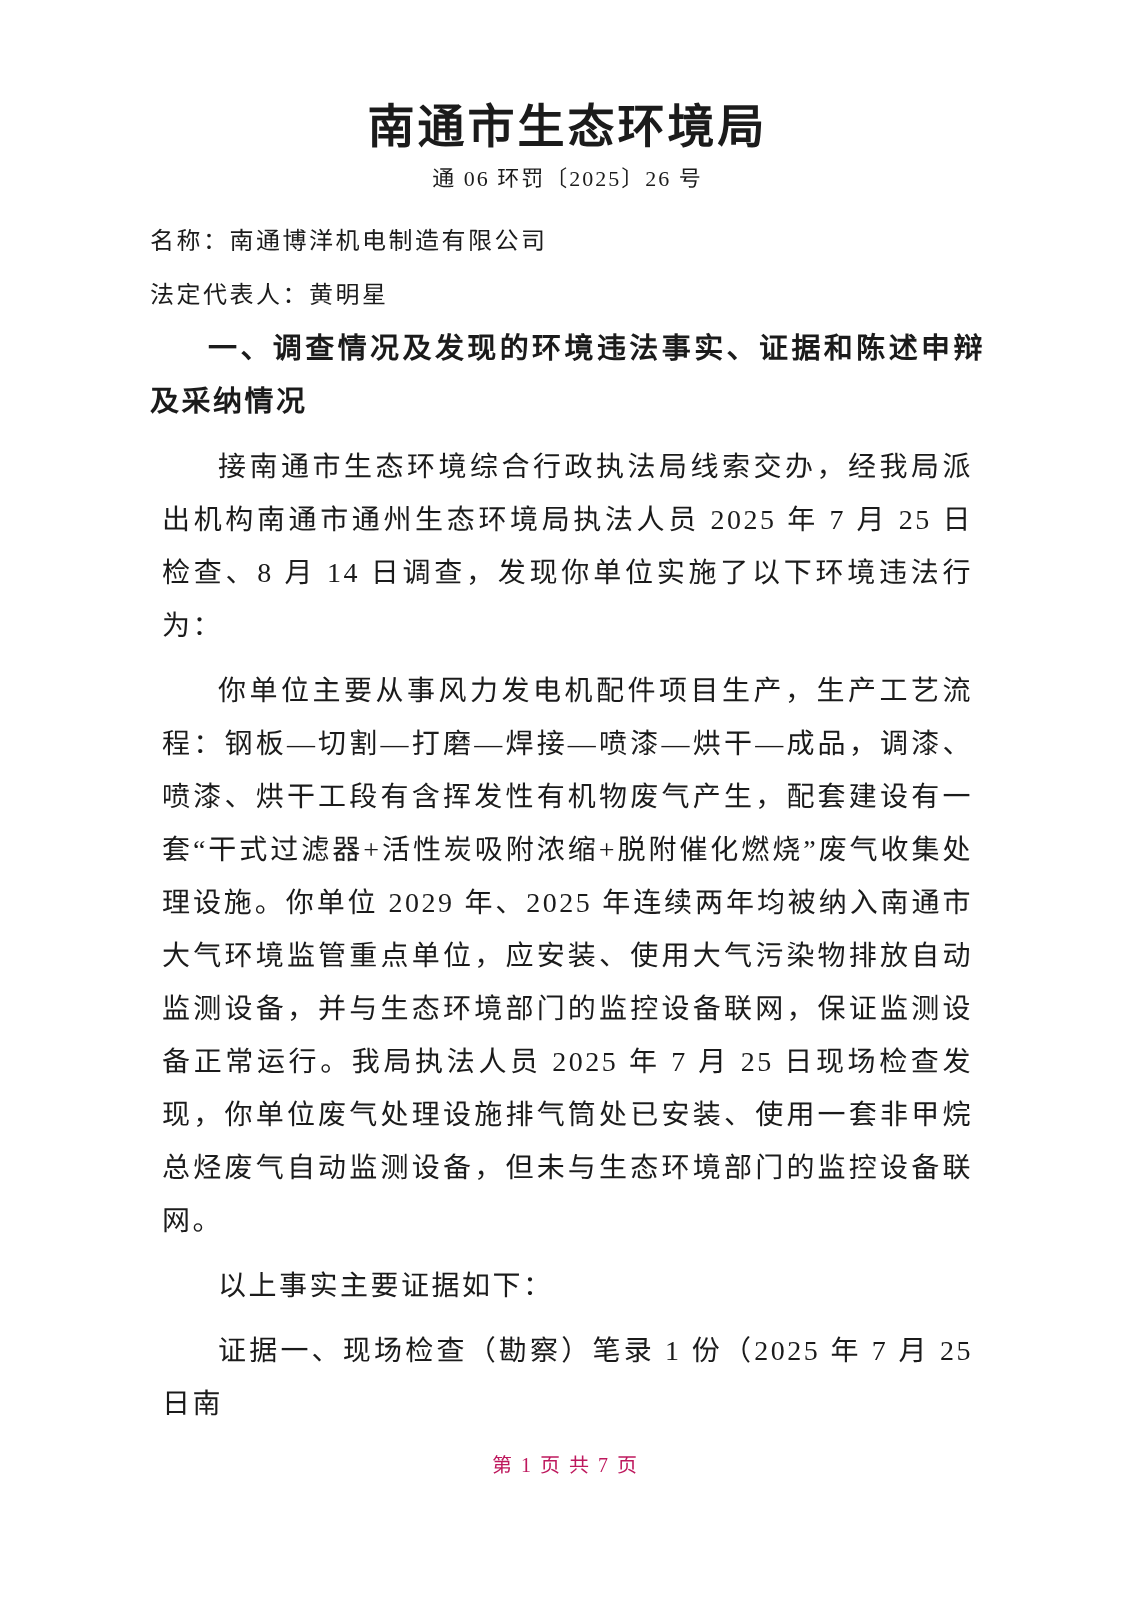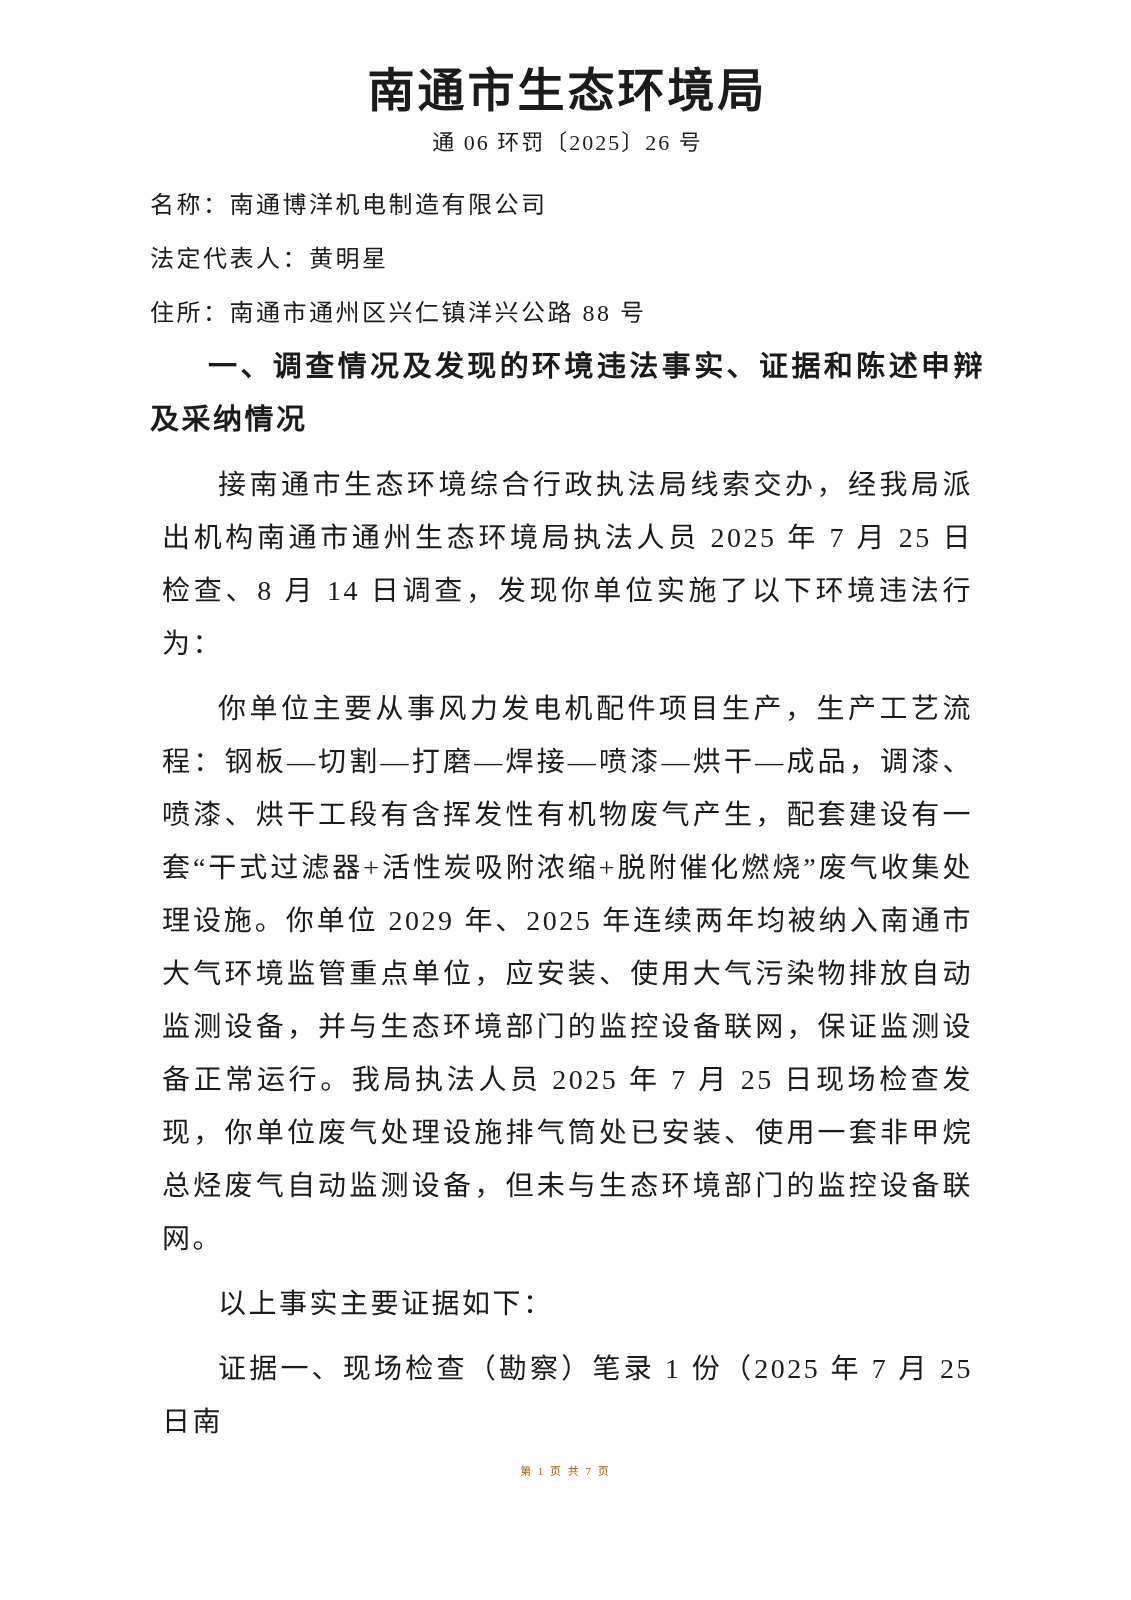--- a/index.html
+++ b/index.html
@@ -24,21 +24,21 @@
   .doc-title {
     padding-top: 0;
     font-size: 47px;
     line-height: 58px;
     font-weight: 700;
     text-align: center;
     letter-spacing: 3px;
     font-family: "Liberation Serif", "DejaVu Serif", serif;
   }
   .doc-title.first {
-    padding-top: 62px;
+    padding-top: 98px;
   }
   .doc-number {
     margin-top: 8px;
     font-size: 22px;
     line-height: 30px;
     text-align: center;
     letter-spacing: 2px;
   }
   .party-info {
     margin-top: 20px;
@@ -66,46 +66,43 @@
     text-indent: 2em;
     text-align: justify;
     margin: 12px;
   }
   .page-footer {
     position: absolute;
     left: 0;
     right: 0;
     bottom: 122px;
     text-align: center;
-    font-size: 11px;
+    font-size: 20px;
     letter-spacing: 2px;
-    color: #a16207;
+    color: #be185d;
   }
 </style>
 </head>
 <body>
 
 <div class="page">
   <div class="content">
 
     <div class="doc-title first">南通市生态环境局</div>
 
 
     <div class="doc-number">通 06 环罚〔2025〕26 号</div>
 
     <div class="party-info">
       <div class="info-line">
         <span>名称：</span><span>南通博洋机电制造有限公司</span>
       </div>
       <div class="info-line">
         <span>法定代表人：</span><span>黄明星</span>
       </div>
-      <div class="info-line">
-        <span>住所：</span><span>南通市通州区兴仁镇洋兴公路 88 号</span>
-      </div>
     </div>
 
     <h2 class="section-heading">一、调查情况及发现的环境违法事实、证据和陈述申辩及采纳情况</h2>
 
     <p class="body-paragraph">接南通市生态环境综合行政执法局线索交办，经我局派出机构南通市通州生态环境局执法人员 2025 年 7 月 25 日检查、8 月 14 日调查，发现你单位实施了以下环境违法行为：</p>
 
     <p class="body-paragraph">你单位主要从事风力发电机配件项目生产，生产工艺流程：钢板—切割—打磨—焊接—喷漆—烘干—成品，调漆、喷漆、烘干工段有含挥发性有机物废气产生，配套建设有一套“干式过滤器+活性炭吸附浓缩+脱附催化燃烧”废气收集处理设施。你单位 2029 年、2025 年连续两年均被纳入南通市大气环境监管重点单位，应安装、使用大气污染物排放自动监测设备，并与生态环境部门的监控设备联网，保证监测设备正常运行。我局执法人员 2025 年 7 月 25 日现场检查发现，你单位废气处理设施排气筒处已安装、使用一套非甲烷总烃废气自动监测设备，但未与生态环境部门的监控设备联网。</p>
 
     <p class="body-paragraph">以上事实主要证据如下：</p>
 

